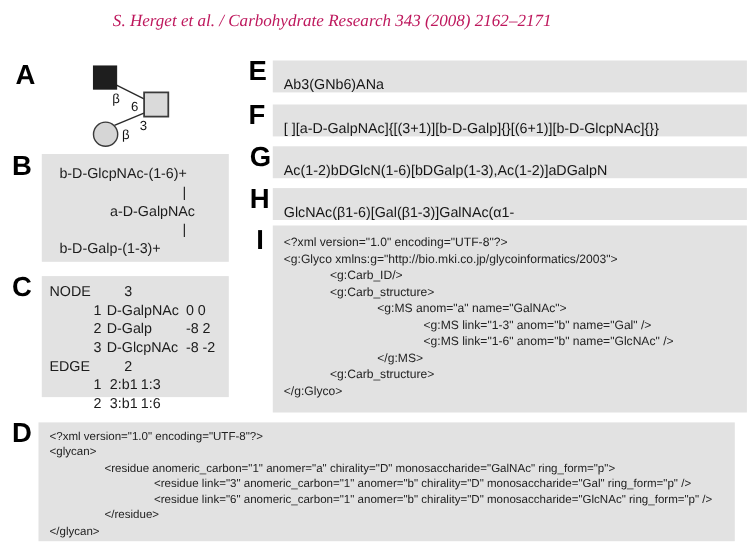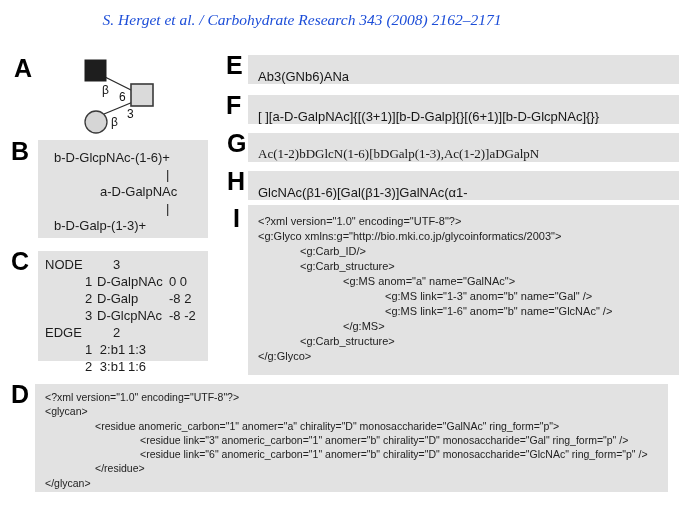--- a/index.html
+++ b/index.html
@@ -2,21 +2,21 @@
 <html><head>
 <meta charset="utf-8">
 <style>
   html,body{margin:0;padding:0;}
   body{
     width:681px;height:507px;position:relative;background:#ffffff;
     font-family:"Liberation Sans",sans-serif;color:#1c1c1c;overflow:hidden;
   }
   .header{
     position:absolute;top:11px;left:0;width:604px;text-align:center;
-    font-family:"Liberation Serif",serif;font-style:italic;font-size:15.5px;color:#1d4ed8;
+    font-family:"Liberation Serif",serif;font-style:italic;font-size:15.5px;color:#be185d;
   }
   .plabel{
     position:absolute;font-weight:700;font-size:25px;line-height:1;color:#000;
     font-family:"Liberation Sans",sans-serif;
   }
   .graybox{position:absolute;background:#e2e2e2;box-sizing:border-box;}
   
   .bar{
     left:248px;width:431px;height:29px;display:flex;align-items:flex-end;
     padding-left:10px;font-size:13px;color:#161616;white-space:nowrap;
@@ -127,21 +127,21 @@
     <span>1:6</span>
   </div>
 </div>
 
 <div class="graybox bar" style="top:55px;">
   <span>Ab3(GNb6)ANa</span>
 </div>
 <div class="graybox bar" style="top:95px;">
   <span>[ ][a-D-GalpNAc]{[(3+1)][b-D-Galp]{}[(6+1)][b-D-GlcpNAc]{}}</span>
 </div>
-<div class="graybox bar" style="top:133px;font-family:Liberation Serif, serif;">
+<div class="graybox bar" style="top:133px;">
   <span>Ac(1-2)bDGlcN(1-6)[bDGalp(1-3),Ac(1-2)]aDGalpN</span>
 </div>
 <div class="graybox bar" style="top:171px;">
   <span>GlcNAc(β1-6)[Gal(β1-3)]GalNAc(α1-</span>
 </div>
 
 <div class="graybox boxI">
   <div class="i0">&lt;?xml version="1.0" encoding="UTF-8"?&gt;</div>
   <div class="i0">&lt;g:Glyco xmlns:g="http://bio.mki.co.jp/glycoinformatics/2003"&gt;</div>
   <div class="i1">&lt;g:Carb_ID/&gt;</div>

